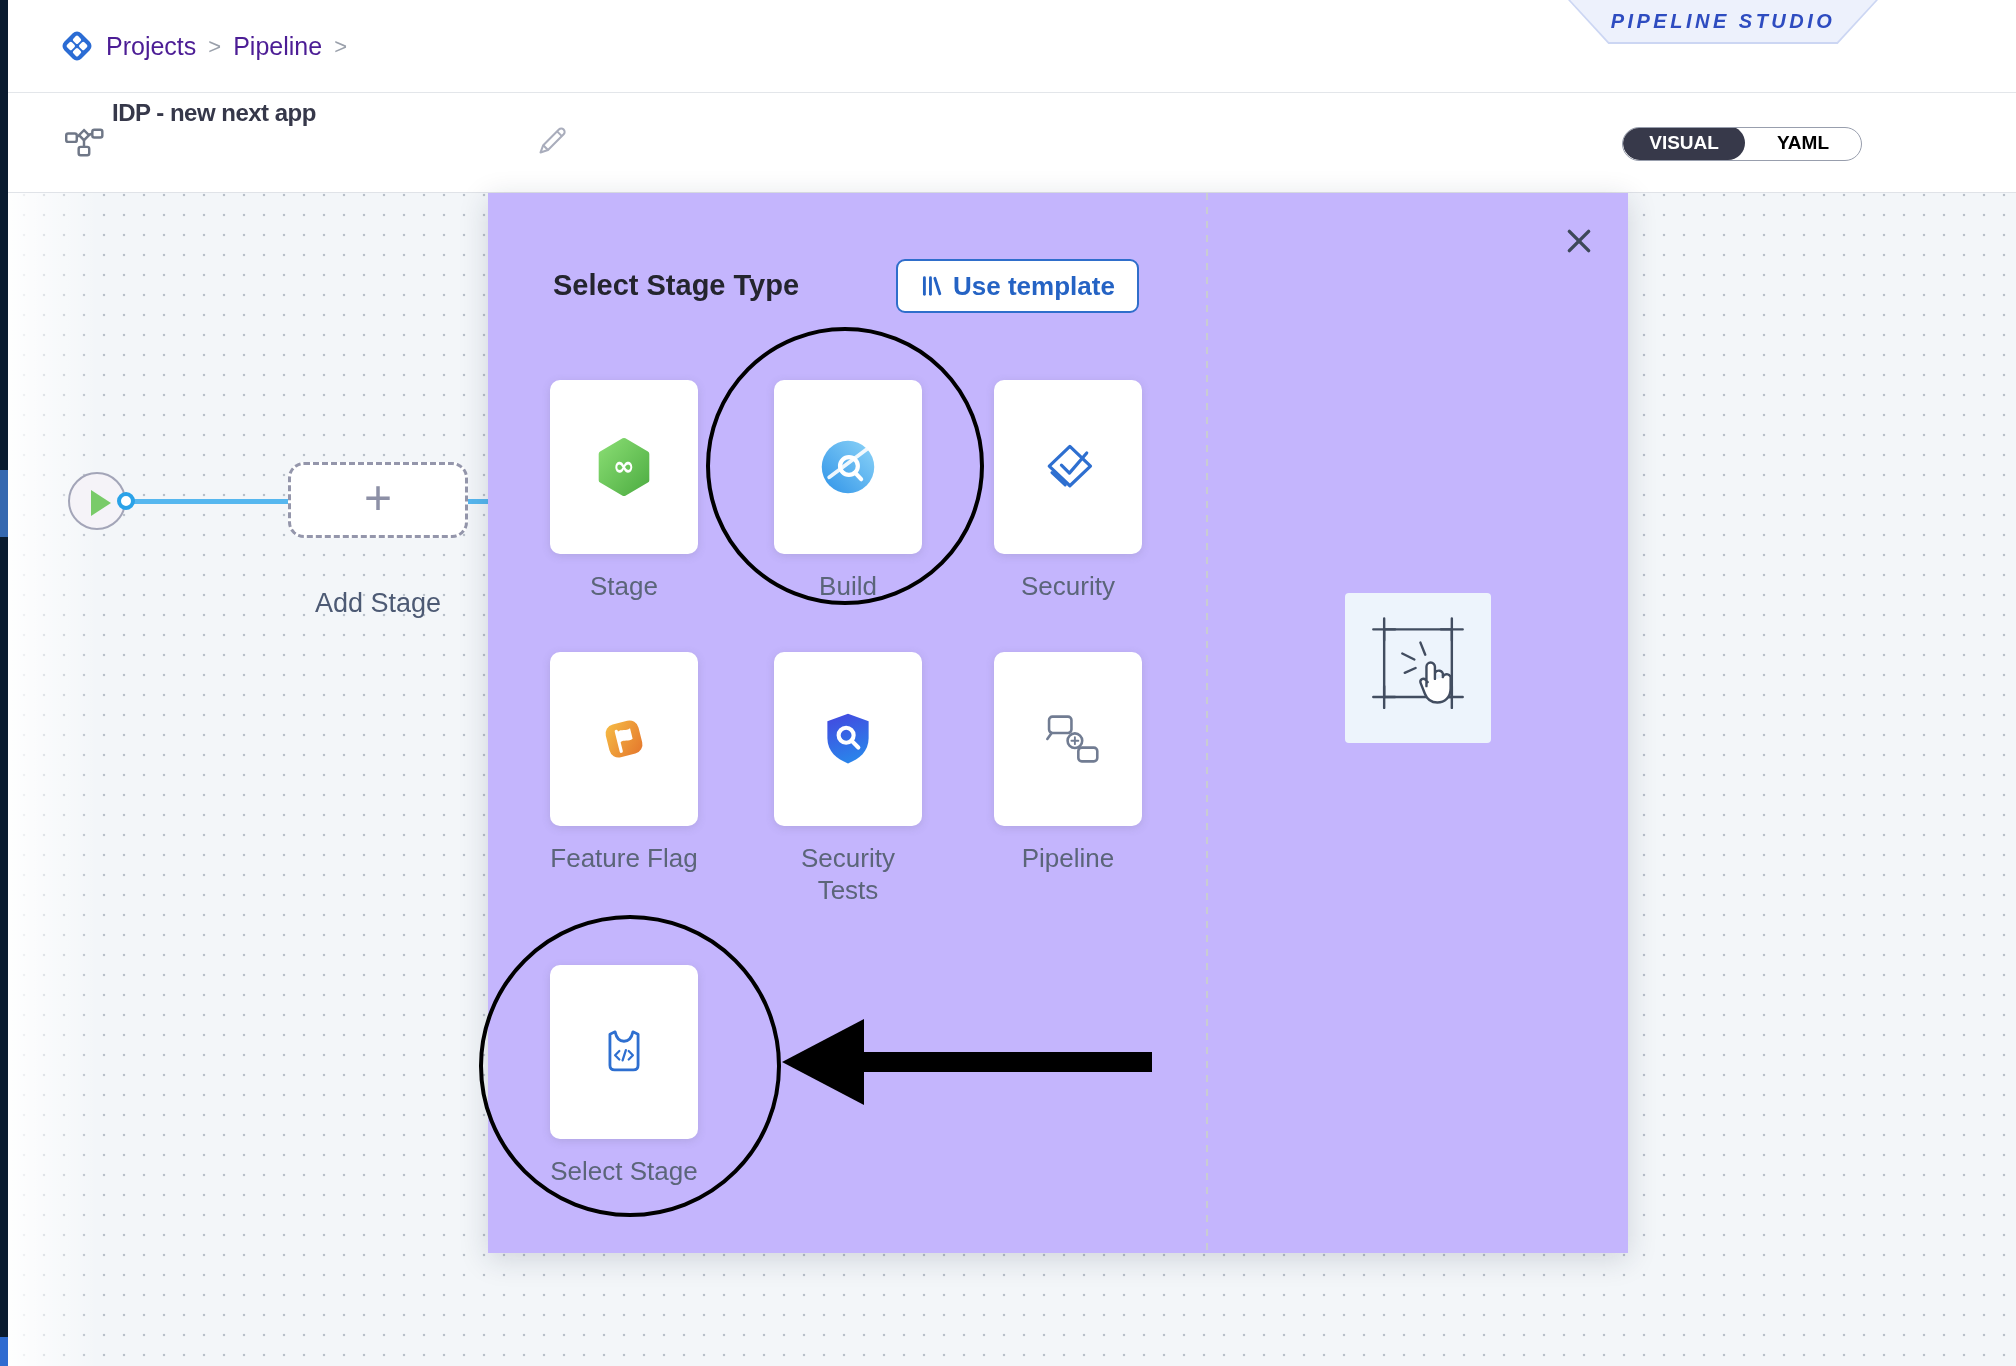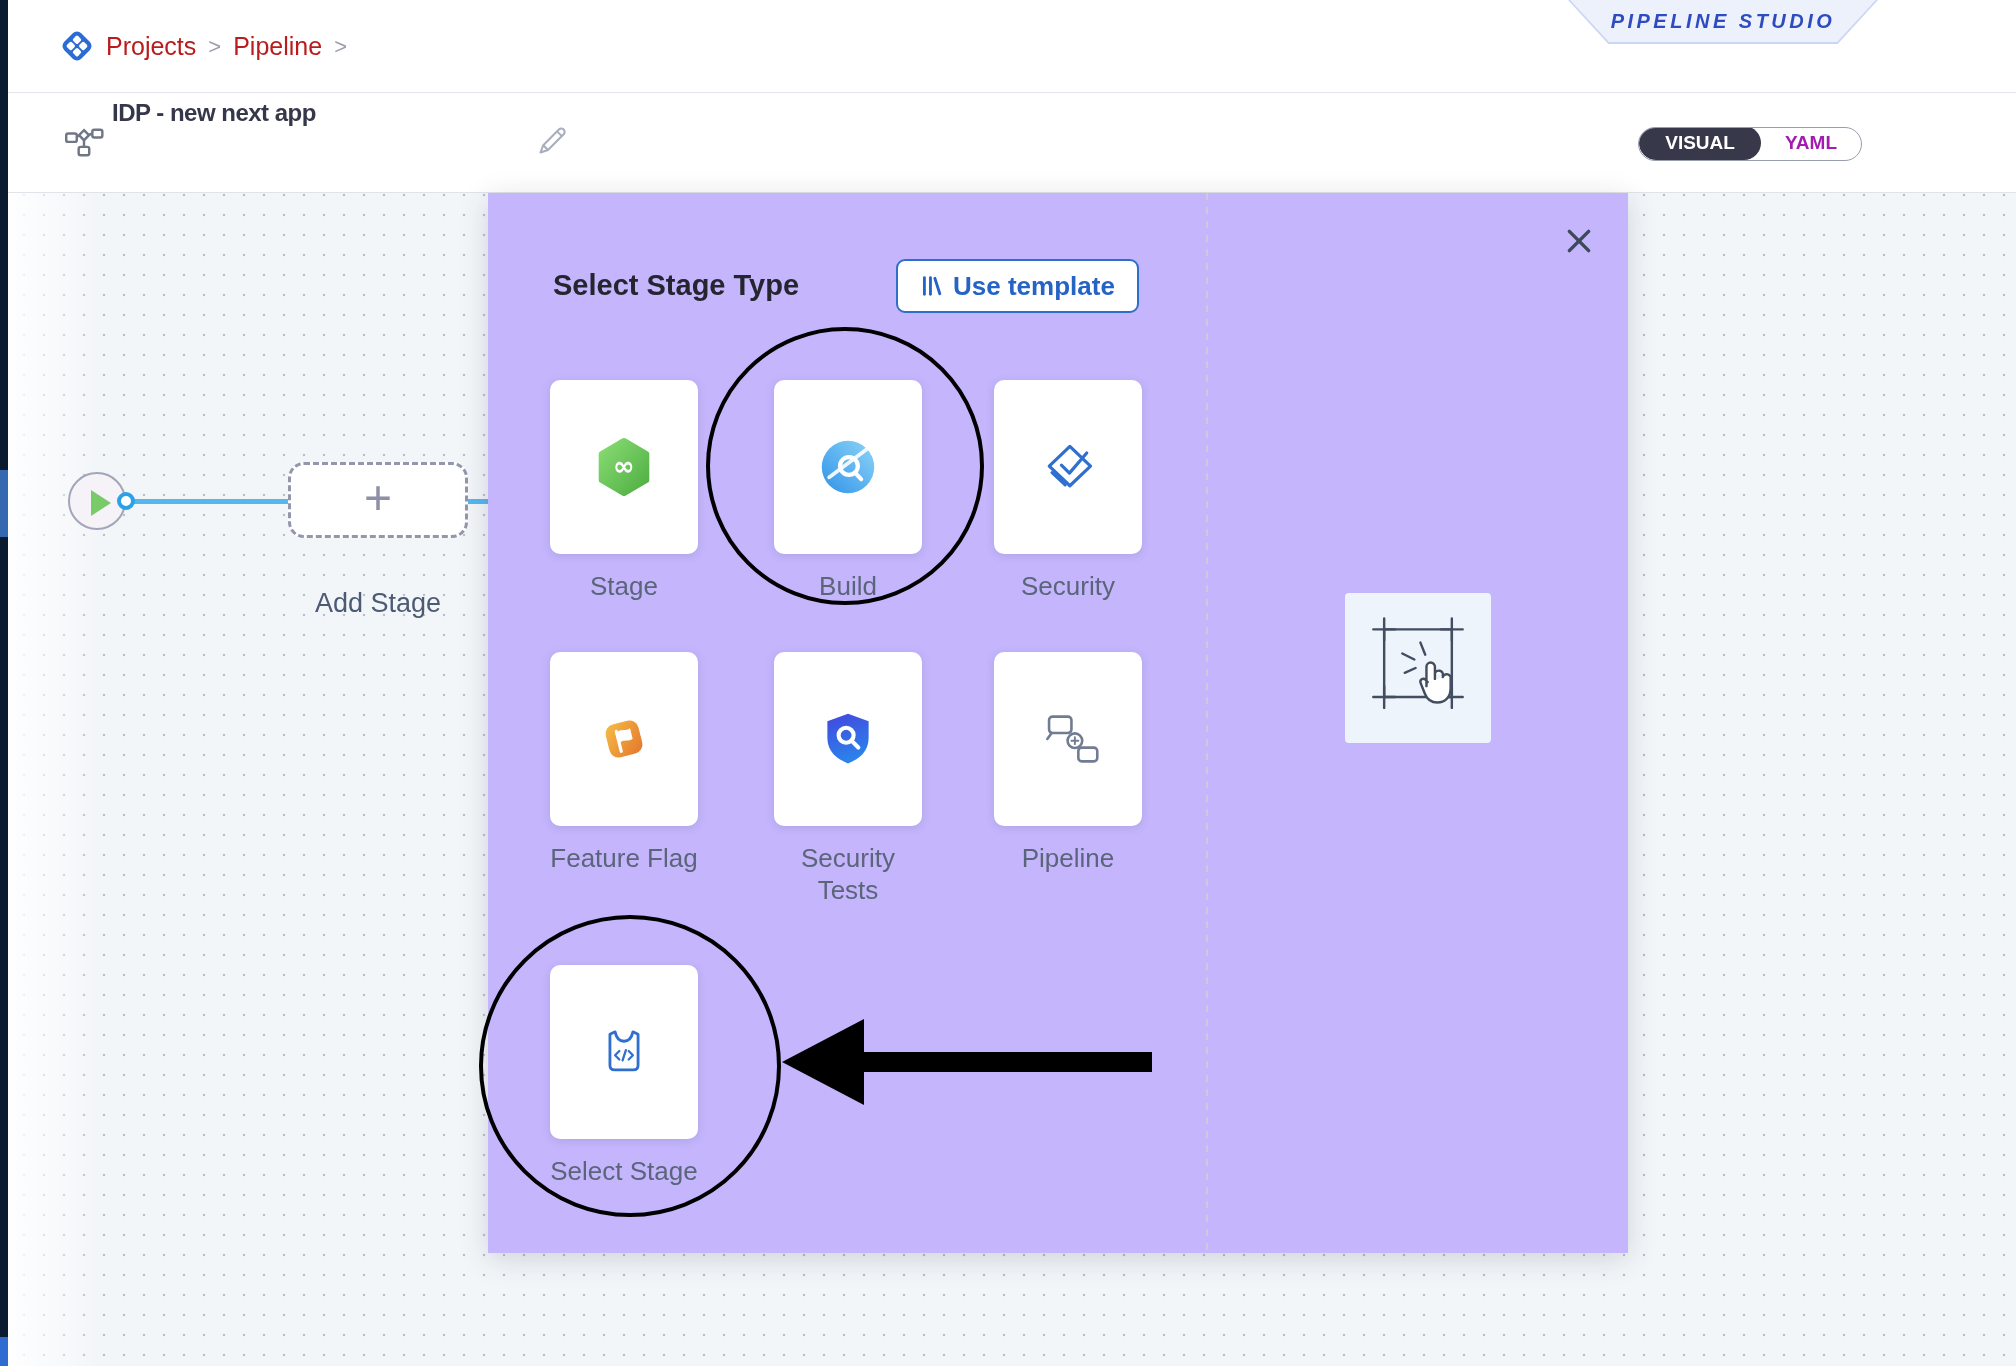--- a/index.html
+++ b/index.html
@@ -9,39 +9,39 @@
 
   
   .left-strip { position:absolute; left:0; top:0; width:8px; height:100%; background:#0a1b2f; z-index:30; }
   .strip-seg { position:absolute; left:0; width:8px; }
   .strip-seg.play { top:470px; height:67px; background:#3568b0; }
   .strip-seg.bottom { top:1337px; height:29px; background:#2f6bd0; }
 
   
   .topbar { position:absolute; left:8px; right:0; top:0; height:93px; background:#fff; border-bottom:1px solid #e3e6ea; z-index:5; }
   .breadcrumb { position:absolute; left:52px; top:0; height:100%; display:flex; align-items:center; gap:12px; font-size:25px; }
-  .crumb { color:#b91c1c; cursor:pointer; }
+  .crumb { color:#4c1d95; cursor:pointer; }
   .crumb-sep { color:#9aa0ab; font-size:22px; margin-top:2px; }
 
   .studio-badge { position:absolute; top:0; right:138px; width:310px; height:44px; z-index:20;
     clip-path:polygon(0 0,100% 0,87% 100%,13% 100%); background:#ccd6f3; }
   .studio-badge-inner { position:absolute; left:0; top:0; right:0; bottom:2px;
     clip-path:polygon(0.7% 0,99.3% 0,86.8% 100%,13.2% 100%); background:#edf1fc;
     display:flex; align-items:center; justify-content:center;
     color:#2e4cc0; font-weight:bold; font-size:20px; letter-spacing:3.5px;font-style:italic; }
 
   .titlebar { position:absolute; left:8px; right:0; top:93px; height:100px; background:#fff; border-bottom:1px solid #e0e3e8; z-index:5; }
   .pipe-icon { position:absolute; left:56px; top:30px; }
   .page-title { position:absolute; left:104px; top:6px; font-size:24px; font-weight:bold; color:#36384a; letter-spacing:-0.5px; }
   .edit-pencil { position:absolute; left:528px; top:30px; cursor:pointer; }
 
   .view-toggle { position:absolute; right:154px; top:34px; height:34px; display:flex; align-items:center;
     border:1.5px solid #989ead; border-radius:17px; background:#fff; overflow:hidden; }
-  .view-toggle .opt { height:34px; display:flex; align-items:center; padding:0 24px;
-    font-size:19px; font-weight:bold; color:#a21caf; cursor:pointer; margin-top:-1.5px; }
+  .view-toggle .opt { height:34px; display:flex; align-items:center; padding:0 32px;
+    font-size:19px; font-weight:bold; color:#000000; cursor:pointer; margin-top:-1.5px; }
   .view-toggle .opt.selected { background:#37394a; color:#fff; border-radius:17px; padding:0 26px; height:34px; }
 
   
   .canvas { position:absolute; left:8px; right:0; top:193px; bottom:0;
     background-color:#f3f6f9;
     background-image:radial-gradient(circle,#b9c0c9 1.4px,transparent 1.6px);
     background-size:20px 20px; background-position:6px 12px; }
   .canvas-fade { position:absolute; left:0; top:0; width:90px; height:100%;
     background:linear-gradient(90deg,rgba(255,255,255,0.92),rgba(255,255,255,0)); pointer-events:none; }
 

